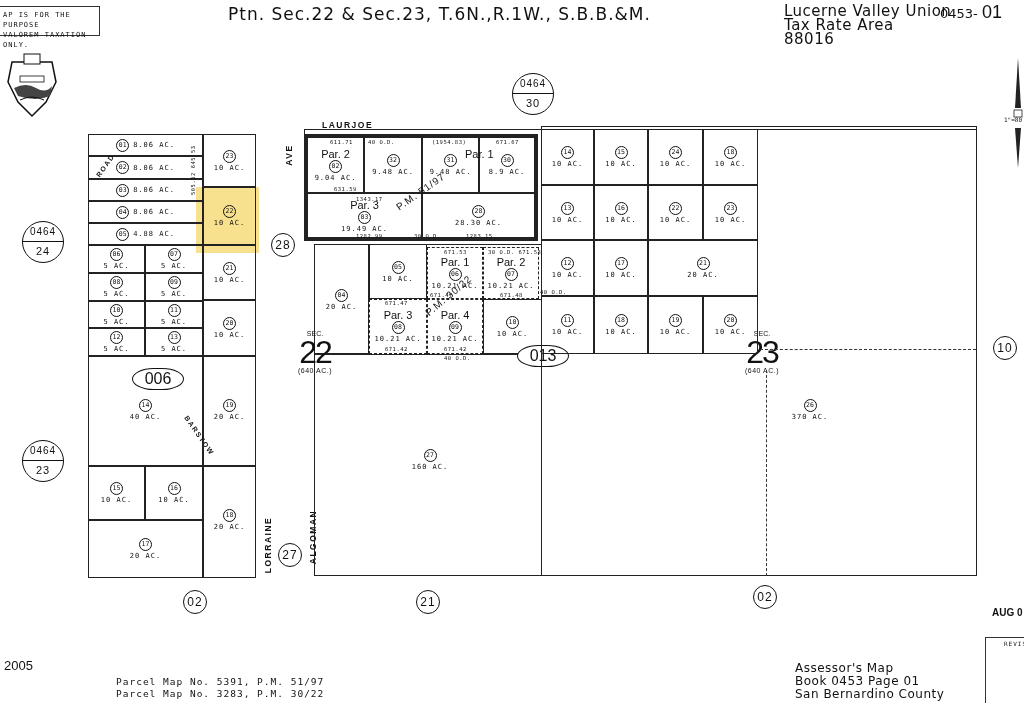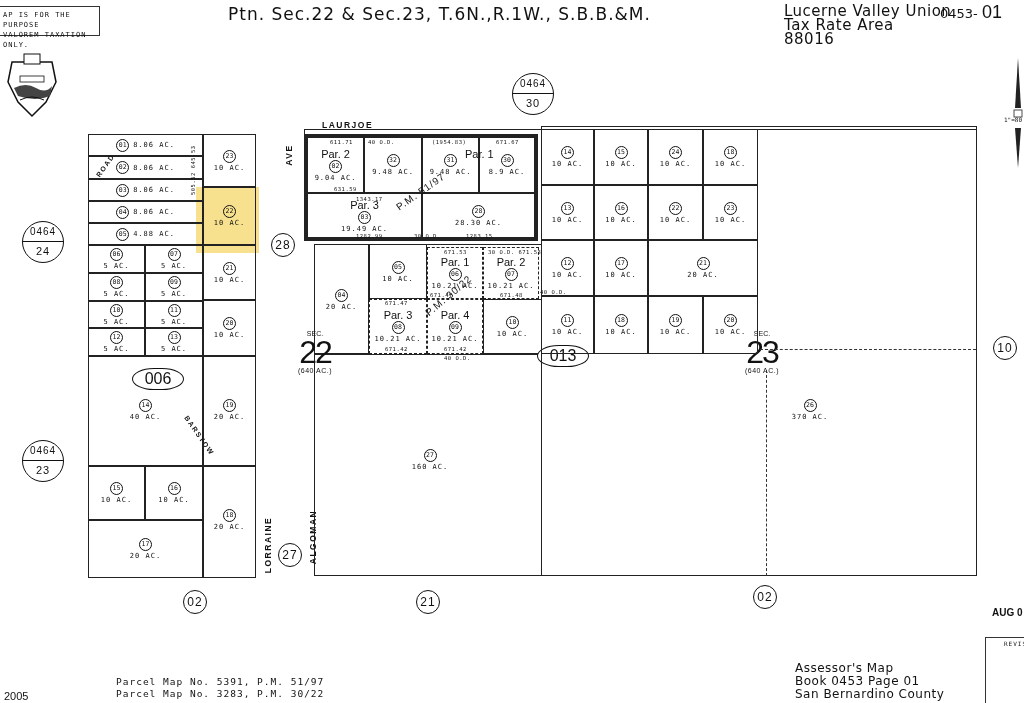--- a/index.html
+++ b/index.html
@@ -317,21 +317,21 @@
 <div class="dim" style="left:444px;top:346px;">671.42</div>
 <div class="dim" style="left:444px;top:355px;">40 O.D.</div>
 <div class="dim" style="left:540px;top:289px;">40 O.D.</div>
 
 <div class="box" style="left:314px;top:354px;width:228px;height:222px;"></div>
 <div class="parcel" style="left:400px;top:445px;width:60px;height:30px;">
     <span class="pn">27</span>
     <span class="ac">160 AC.</span>
   </div>
 
-<div class="hex" style="left:537px;top:345px;width:50px;height:20px;line-height:20px;">013</div>
+<div class="hex" style="left:517px;top:345px;width:50px;height:20px;line-height:20px;">013</div>
 
 <div class="sec" style="left:293px;top:330px;width:44px;">
   <div class="s">SEC.</div>
   <div class="n">22</div>
   <div class="a">(640 AC.)</div>
 </div>
 <div class="sec" style="left:740px;top:330px;width:44px;">
   <div class="s">SEC.</div>
   <div class="n">23</div>
   <div class="a">(640 AC.)</div>
@@ -422,21 +422,21 @@
 
 <div class="parcel" style="left:780px;top:395px;width:60px;height:30px;">
     <span class="pn">26</span>
     <span class="ac">370 AC.</span>
   </div>
 
 <div class="pmaps">
   <div>Parcel Map No. 5391, P.M. 51/97</div>
   <div>Parcel Map No. 3283, P.M. 30/22</div>
 </div>
-<div class="abs" style="left:4px;top:690px;font-size:11px;font-family:'Liberation Sans',sans-serif;">2005</div>
+<div class="abs" style="left:4px;top:658px;font-size:13px;font-family:'Liberation Sans',sans-serif;">2005</div>
 <div class="footer">
   <div>Assessor's Map</div>
   <div>Book 0453 Page 01</div>
   <div>San Bernardino County</div>
 </div>
 <div class="abs" style="left:992px;top:607px;font-size:10px;font-family:'Liberation Sans',sans-serif;font-weight:bold;">AUG 0</div>
 <div class="abs" style="left:985px;top:637px;width:50px;height:70px;border:1px solid #333;">
   <div style="font-size:6px;padding:2px 0 0 18px;letter-spacing:1px;">REVIS</div>
 </div>
 

